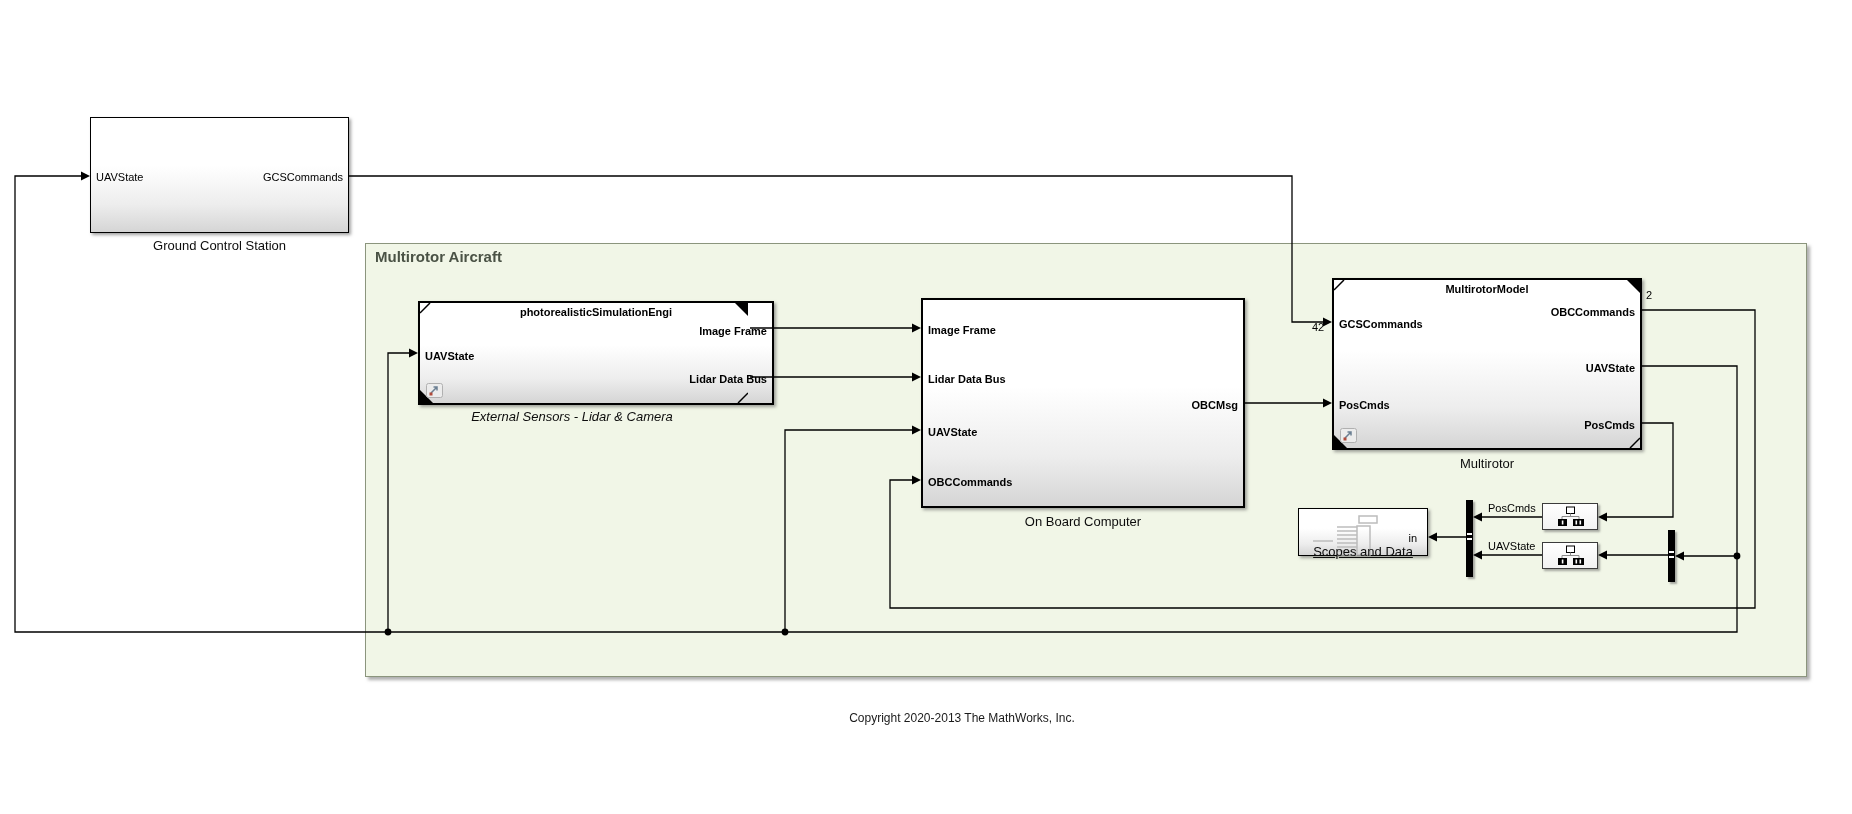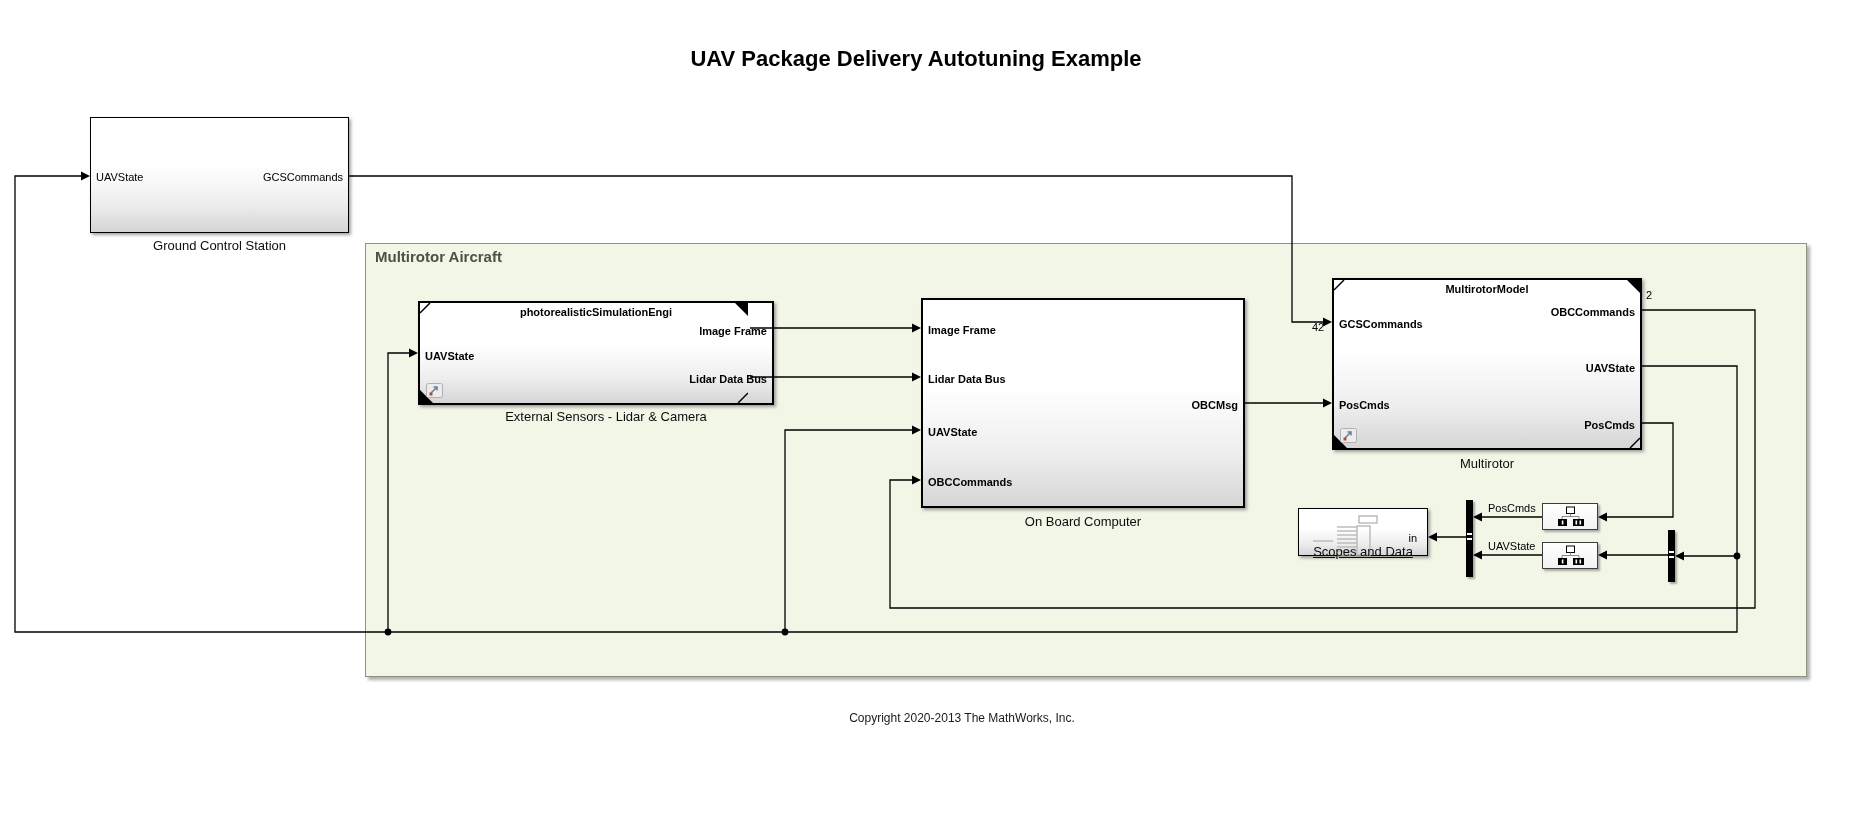--- a/index.html
+++ b/index.html
@@ -62,21 +62,20 @@
   #wires{position:absolute;left:0;top:0;pointer-events:none;}
   #wires polyline{fill:none;stroke:#000;stroke-width:1.3;pointer-events:stroke;}
   #wires polygon{fill:#000;}
   #wires circle{fill:#000;}
 </style>
 </head>
 <body>
 
 <div id="canvas">
 
-  <div class="abs" id="diagram-title">UAV Package Delivery Autotuning Example</div>
   <div class="abs" id="copyright">Copyright 2020-2013 The MathWorks, Inc.</div>
 
   <div class="abs" id="green-area">
     <div class="abs" id="green-area-label">Multirotor Aircraft</div>
   </div>
 
   <div class="block" style="left:90px;top:117px;width:259px;height:116px;">
     <div class="port-label pl" style="top:52px;">UAVState</div>
     <div class="port-label pr" style="top:52px;">GCSCommands</div>
   </div>
@@ -92,21 +91,21 @@
     <div class="block-title">photorealisticSimulationEngi</div>
     <div class="port-label pr" style="top:21px;">Image Frame</div>
     <div class="port-label pl" style="top:46px;">UAVState</div>
     <div class="port-label pr" style="top:69px;">Lidar Data Bus</div>
     <svg class="abs" style="left:6px;bottom:5px;" width="17" height="15" viewBox="0 0 17 15">
       <rect x="0.5" y="0.5" width="16" height="14" rx="2" fill="#ececec" stroke="#b0b0b0"></rect>
       <path d="M5,10 L11,4 M7.5,4 L11,4 L11,7.5" stroke="#6b7f92" stroke-width="1.5" fill="none"></path>
       <rect x="3.5" y="9.5" width="3" height="3" fill="#b04a3a"></rect>
     </svg>
   </div>
-  <div class="block-caption" style="left:440px;top:409px;width:332px;">External Sensors - Lidar &amp; Camera</div>
+  <div class="block-caption" style="left:406px;top:409px;width:332px;font-style:italic;">External Sensors - Lidar &amp; Camera</div>
 
   <div class="block thick" style="left:921px;top:298px;width:324px;height:210px;">
     <div class="port-label pl" style="top:23px;">Image Frame</div>
     <div class="port-label pl" style="top:72px;">Lidar Data Bus</div>
     <div class="port-label pl" style="top:125px;">UAVState</div>
     <div class="port-label pl" style="top:175px;">OBCCommands</div>
     <div class="port-label pr" style="top:98px;">OBCMsg</div>
   </div>
   <div class="block-caption" style="left:921px;top:514px;width:324px;">On Board Computer</div>
 

